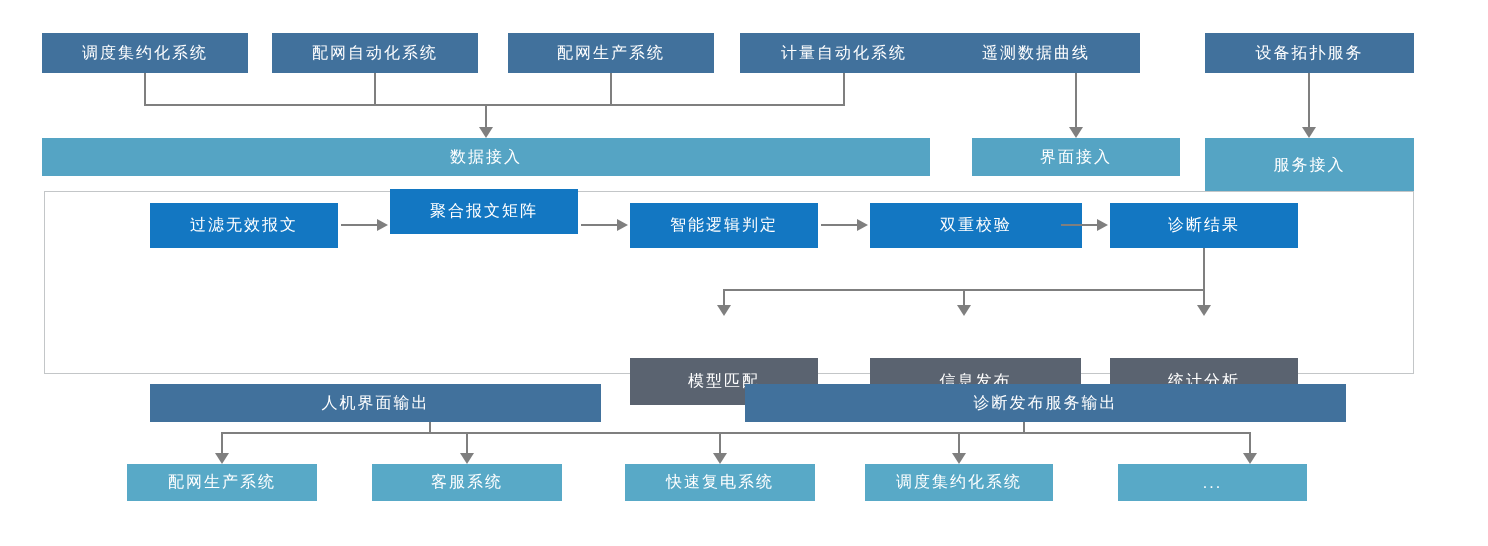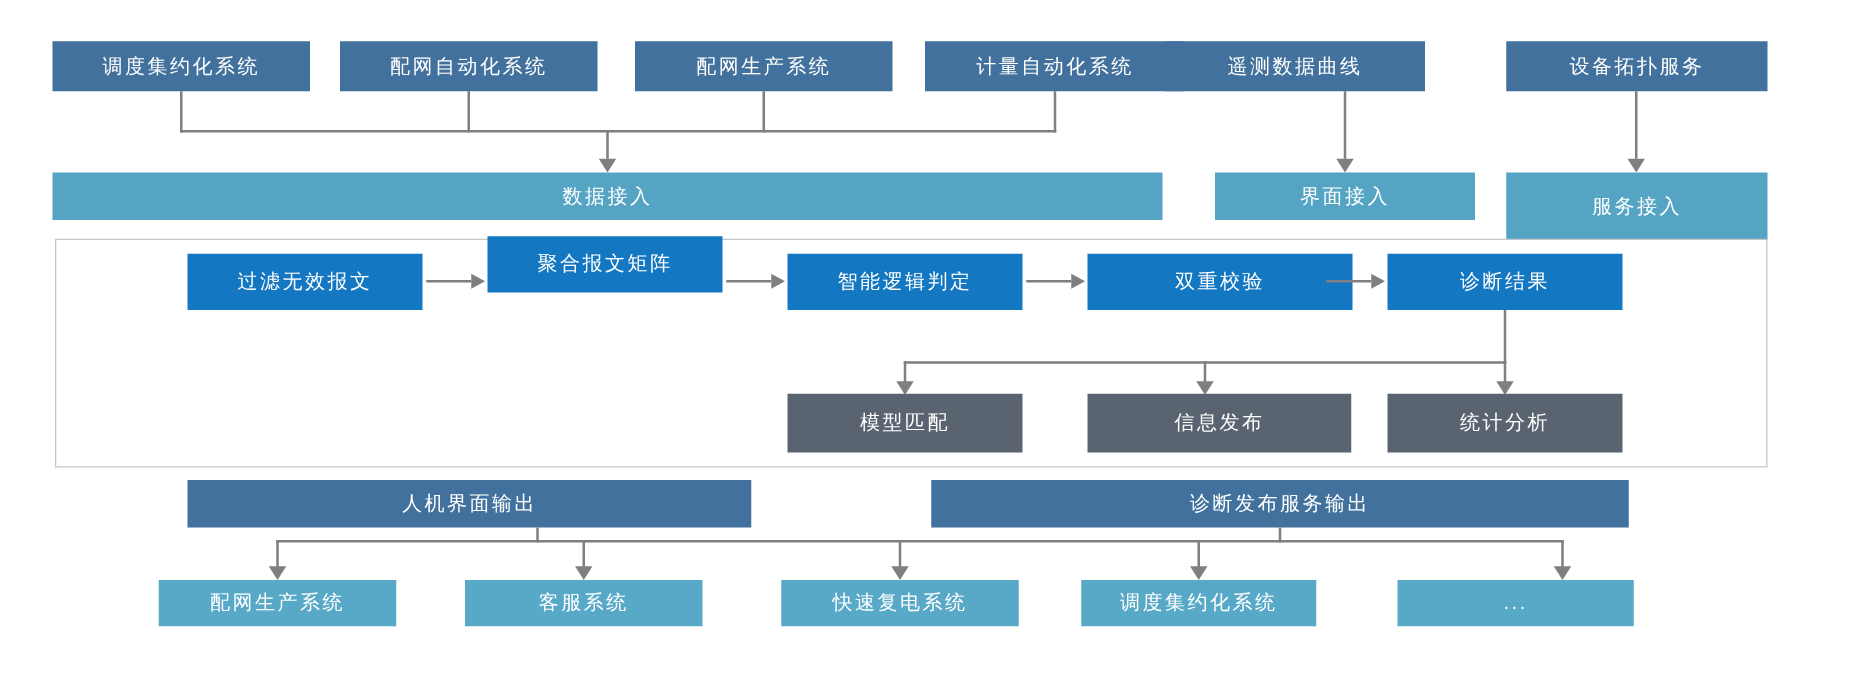--- a/index.html
+++ b/index.html
@@ -15,21 +15,21 @@
   }
   .node{
     position:absolute;display:flex;align-items:center;justify-content:center;
     color:var(--text);font-size:16px;letter-spacing:2px;white-space:nowrap;
     box-sizing:border-box;
   }
   .dark{background:var(--dark-blue);}
   .teal{background:var(--teal);}
   .teal-light{background:var(--teal-light);}
   .bright{background:var(--bright-blue);}
-  .slate{background:var(--slate);}
+  .slate{background:var(--slate);margin-top:43px;}
   .frame{position:absolute;border:1px solid var(--frame);background:transparent;}
   .line{position:absolute;background:var(--line);}
   .head-down{
     position:absolute;width:0;height:0;
     border-left:7px solid transparent;border-right:7px solid transparent;
     border-top:11px solid var(--line);
   }
   .head-right{
     position:absolute;width:0;height:0;
     border-top:6px solid transparent;border-bottom:6px solid transparent;
@@ -134,21 +134,21 @@
 <div class="node slate" style="left:870px;top:315px;width:211px;height:47px">
   <span>信息发布</span>
 </div>
 <div class="node slate" style="left:1110px;top:315px;width:188px;height:47px">
   <span>统计分析</span>
 </div>
 
 <div class="node dark" style="left:150px;top:384px;width:451px;height:38px">
   <span>人机界面输出</span>
 </div>
-<div class="node dark" style="left:745px;top:384px;width:558px;height:38px">
+<div class="node dark" style="left:745px;top:384px;width:601px;height:38px">
   <span>诊断发布服务输出</span>
 </div>
 
 <div>
   <div class="line" style="left:429px;top:422px;width:2px;height:12px"></div>
   <div class="line" style="left:1023px;top:422px;width:2px;height:12px"></div>
   <div class="line" style="left:221px;top:432px;width:1030px;height:2px"></div>
   <div class="line" style="left:221px;top:432px;width:2px;height:22px"></div>
   <div class="line" style="left:466px;top:432px;width:2px;height:22px"></div>
   <div class="line" style="left:719px;top:432px;width:2px;height:22px"></div>

